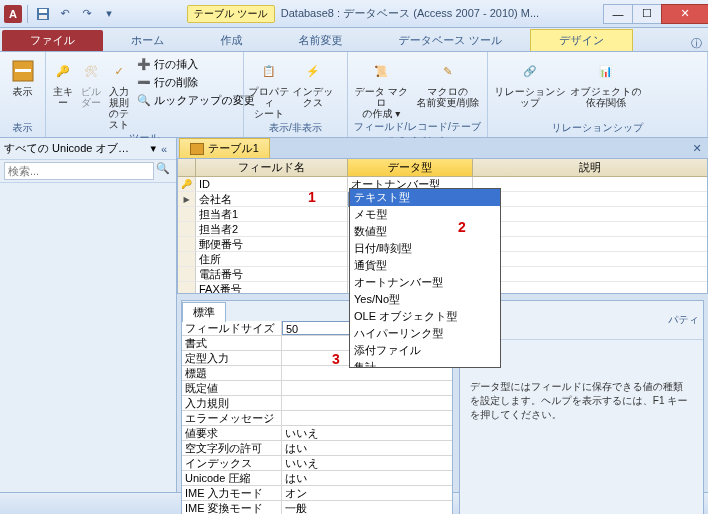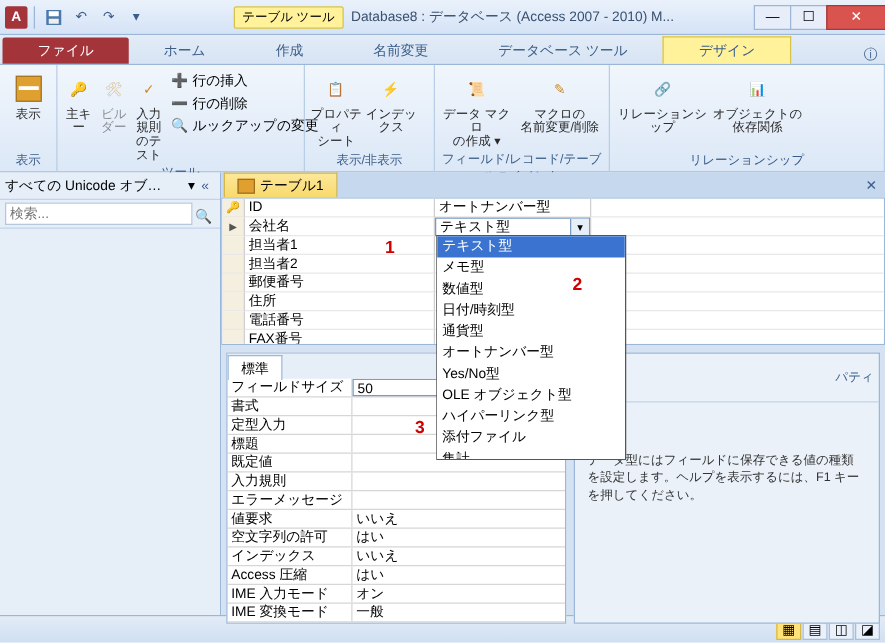--- a/index.html
+++ b/index.html
@@ -38,21 +38,21 @@
 .rb-sm-ico { width: 14px; height: 14px; display: flex; align-items: center; justify-content: center; color: #5c7daa; }
 
 
 .workspace { display: flex; height: calc(514px - 28px - 24px - 86px - 22px); }
 
 
 .nav { width: 177px; background: #e6eef8; border-right: 1px solid #9cb6d8; }
 .nav-hdr { display: flex; align-items: center; padding: 3px 4px; border-bottom: 1px solid #c2d4ea; }
 .nav-title { flex: 1; font-size: 11px; white-space: nowrap; overflow: hidden; text-overflow: ellipsis; }
 .nav-coll { width: 16px; text-align: center; color: #3b5d8a; }
-.nav-search { display: flex; align-items: flex-end; padding: 2px 4px; border-bottom: 1px solid #c2d4ea; }
+.nav-search { display: flex; align-items: flex-start; padding: 2px 4px; border-bottom: 1px solid #c2d4ea; }
 .nav-search input { flex: 1; border: 1px solid #b6c7dd; background: #fff; font-size: 11px; padding: 1px 3px; height: 18px; }
 .nav-search-ico { width: 18px; text-align: center; color: #3b5d8a; }
 
 
 .design { flex: 1; display: flex; flex-direction: column; background: #d4e2f2; position: relative; }
 .doc-tabs { height: 22px; display: flex; align-items: flex-end; background: #c6d8ee; padding-left: 2px; }
 .doc-tab { background: linear-gradient(#fde89a, #f8d96c); border: 1px solid #d6b84a; border-bottom: none; padding: 2px 10px; display: flex; align-items: center; gap: 4px; font-size: 11px; }
 .doc-tab-ico { width: 14px; height: 12px; background: #e0a030; border: 1px solid #a06f1c; }
 .doc-close { margin-left: auto; width: 18px; height: 18px; display: flex; align-items: center; justify-content: center; color: #3b5d8a; margin-right: 2px; align-self: center; }
 
@@ -254,20 +254,26 @@
   <div class="design">
     <div class="doc-tabs">
       <div class="doc-tab">
         <div class="doc-tab-ico"></div>
         <span>テーブル1</span>
       </div>
       <div class="doc-close">✕</div>
     </div>
 
     <div class="grid-wrap">
+      <div class="grid-hdr">
+        <div class="gh sel"></div>
+        <div class="gh fld">フィールド名</div>
+        <div class="gh typ">データ型</div>
+        <div class="gh desc">説明</div>
+      </div>
       <div class="grid-body" id="grid-body">
           <div class="row pk">
             <div class="sel"></div>
             <div class="fld">ID</div>
             <div class="typ">オートナンバー型</div>
             <div class="desc"></div>
           </div>
           <div class="row curr">
             <div class="sel"></div>
             <div class="fld">会社名</div>
@@ -374,21 +380,21 @@
             </div>
             <div class="prow">
               <div class="pn">空文字列の許可</div>
               <div class="pv">はい</div>
             </div>
             <div class="prow">
               <div class="pn">インデックス</div>
               <div class="pv">いいえ</div>
             </div>
             <div class="prow">
-              <div class="pn">Access 圧縮</div>
+              <div class="pn">Unicode 圧縮</div>
               <div class="pv">はい</div>
             </div>
             <div class="prow">
               <div class="pn">IME 入力モード</div>
               <div class="pv">オン</div>
             </div>
             <div class="prow">
               <div class="pn">IME 変換モード</div>
               <div class="pv">一般</div>
             </div>

